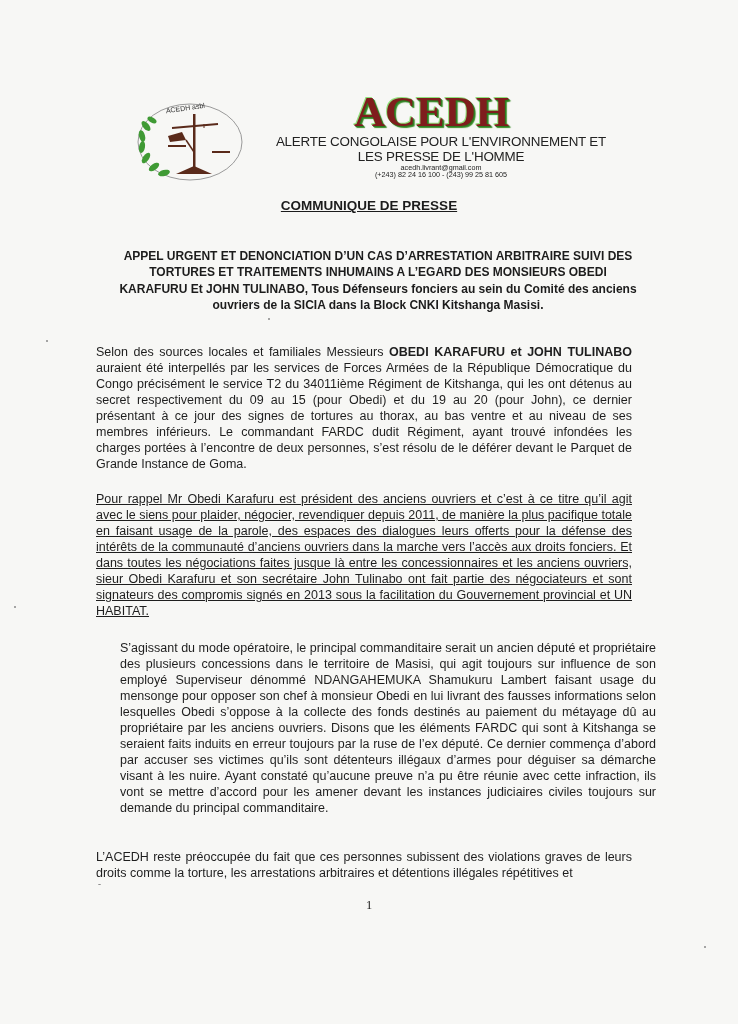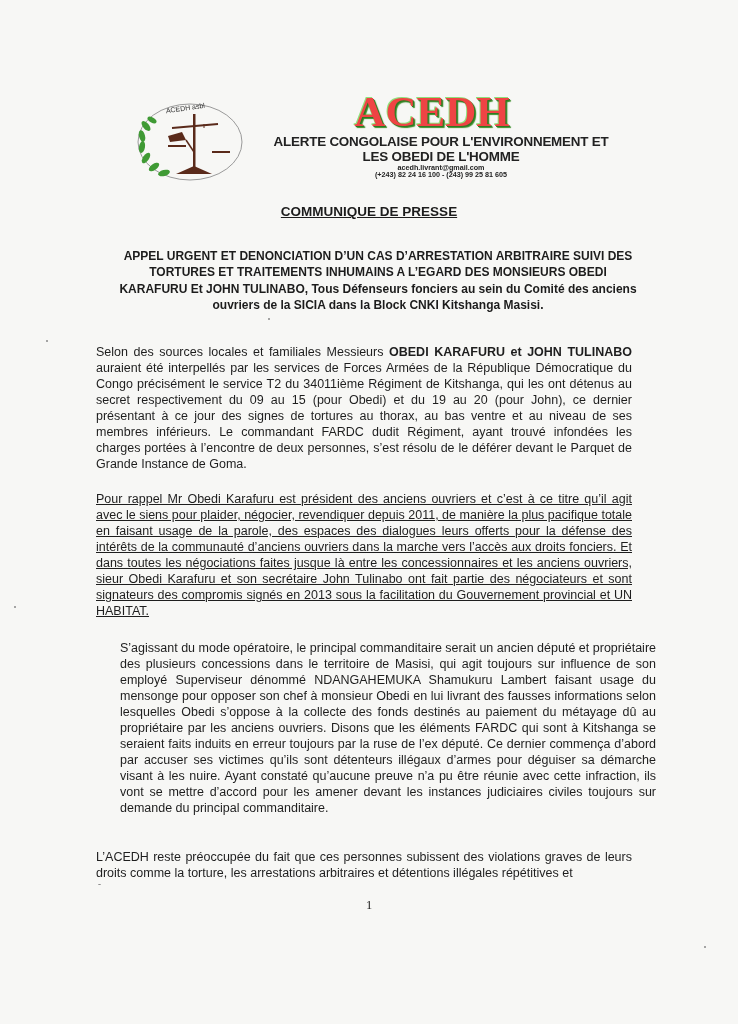--- a/index.html
+++ b/index.html
@@ -4,36 +4,36 @@
 <style>
   html, body { margin: 0; padding: 0; }
   body {
     width: 738px; height: 1024px; background: #f7f7f5; overflow: hidden;
     position: relative; font-family: "Liberation Sans", sans-serif; color: #1c1c1c;
   }
   .page { position: absolute; left: 0; top: 0; width: 738px; height: 1024px; }
   .letterhead { position: absolute; left: 132px; top: 88px; width: 500px; height: 100px; }
   .logo { position: absolute; left: 0; top: 8px; width: 112px; height: 88px; }
   .brand {
-    position: absolute; left: 222px; top: 2px; width: 156px; text-align: center;
+    position: absolute; left: 222px; top: 2px; width: 156px; 
     font-family: "Liberation Serif", serif; font-weight: bold; font-size: 43px; line-height: 44px;
-    color: #ef4444; letter-spacing: 0px;
+    color: #7f1d1d; letter-spacing: 0px;
     text-shadow: 1px 1px 0 #2d7a22, 2px 2px 1px #3a8e2a, -1px -1px 0 #8fe07a;
   }
   .org-line {
     position: absolute; left: 118px; width: 382px; text-align: center;
-    font-family: "Liberation Sans", sans-serif; font-weight: bold; color: #222;
+    font-family: "Liberation Sans", sans-serif; font-weight: normal; color: #222;
   }
   .org1 { top: 46px; font-size: 13.4px; letter-spacing: -0.2px; }
   .org2 { top: 61px; font-size: 13.4px; letter-spacing: -0.2px; }
   .contact { top: 76px; font-size: 7.2px; line-height: 8px; }
   .contact2 { top: 83px; font-size: 7.2px; line-height: 8px; }
 
   .title {
-    position: absolute; left: 0; width: 738px; top: 204px; text-align: center;
+    position: absolute; left: 0; width: 738px; top: 198px; text-align: center;
     font-weight: bold; font-size: 13.5px; text-decoration: underline; color: #1c1c1c;
   }
   .headline {
     position: absolute; left: 118px; width: 520px; top: 248px; text-align: center;
     font-weight: bold; font-size: 12px; line-height: 16.3px; color: #1c1c1c;
   }
   .para {
     position: absolute; left: 96px; width: 536px;
     font-size: 12.5px; line-height: 16px; text-align: justify; color: #1e1e1e;
   }
@@ -71,21 +71,21 @@
         <path d="M36 40 L50 36 L54 44 L38 46 Z" stroke="none"></path>
         <line x1="36" y1="50" x2="54" y2="50" stroke-width="2"></line>
         <line x1="80" y1="56" x2="98" y2="56" stroke-width="2"></line>
         <line x1="54" y1="44" x2="62" y2="56" stroke-width="1.5"></line>
         <path d="M44 78 L62 70 L80 78 Z" stroke="none"></path>
         <line x1="72" y1="28" x2="72" y2="32" stroke-width="1"></line>
       </g>
     </svg>
     <div class="brand">ACEDH</div>
     <div class="org-line org1">ALERTE CONGOLAISE POUR L'ENVIRONNEMENT ET</div>
-    <div class="org-line org2">LES OBEDI DE L'HOMME</div>
+    <div class="org-line org2">LES PRESSE DE L'HOMME</div>
     <div class="org-line contact">acedh.livrant@gmail.com</div>
     <div class="org-line contact2">(+243) 82 24 16 100 - (243) 99 25 81 605</div>
   </div>
 
   <div class="title">COMMUNIQUE DE PRESSE</div>
 
   <div class="headline">APPEL URGENT ET DENONCIATION D’UN CAS D’ARRESTATION ARBITRAIRE SUIVI DES TORTURES ET TRAITEMENTS INHUMAINS A L’EGARD DES MONSIEURS OBEDI KARAFURU Et JOHN TULINABO, Tous Défenseurs fonciers au sein du Comité des anciens ouvriers de la SICIA dans la Block CNKI Kitshanga Masisi.</div>
 
   <div class="para p1"><span>Selon des sources locales et familiales Messieurs </span><b>OBEDI KARAFURU et JOHN TULINABO</b><span> auraient été interpellés par les services de Forces Armées de la République Démocratique du Congo précisément le service T2 du 34011ième Régiment de Kitshanga, qui les ont détenus au secret respectivement du 09 au 15 (pour Obedi) et du 19 au 20 (pour John), ce dernier présentant à ce jour des signes de tortures au thorax, au bas ventre et au niveau de ses membres inférieurs. Le commandant FARDC dudit Régiment, ayant trouvé infondées les charges portées à l’encontre de deux personnes, s’est résolu de le déférer devant le Parquet de Grande Instance de Goma.</span></div>
 

